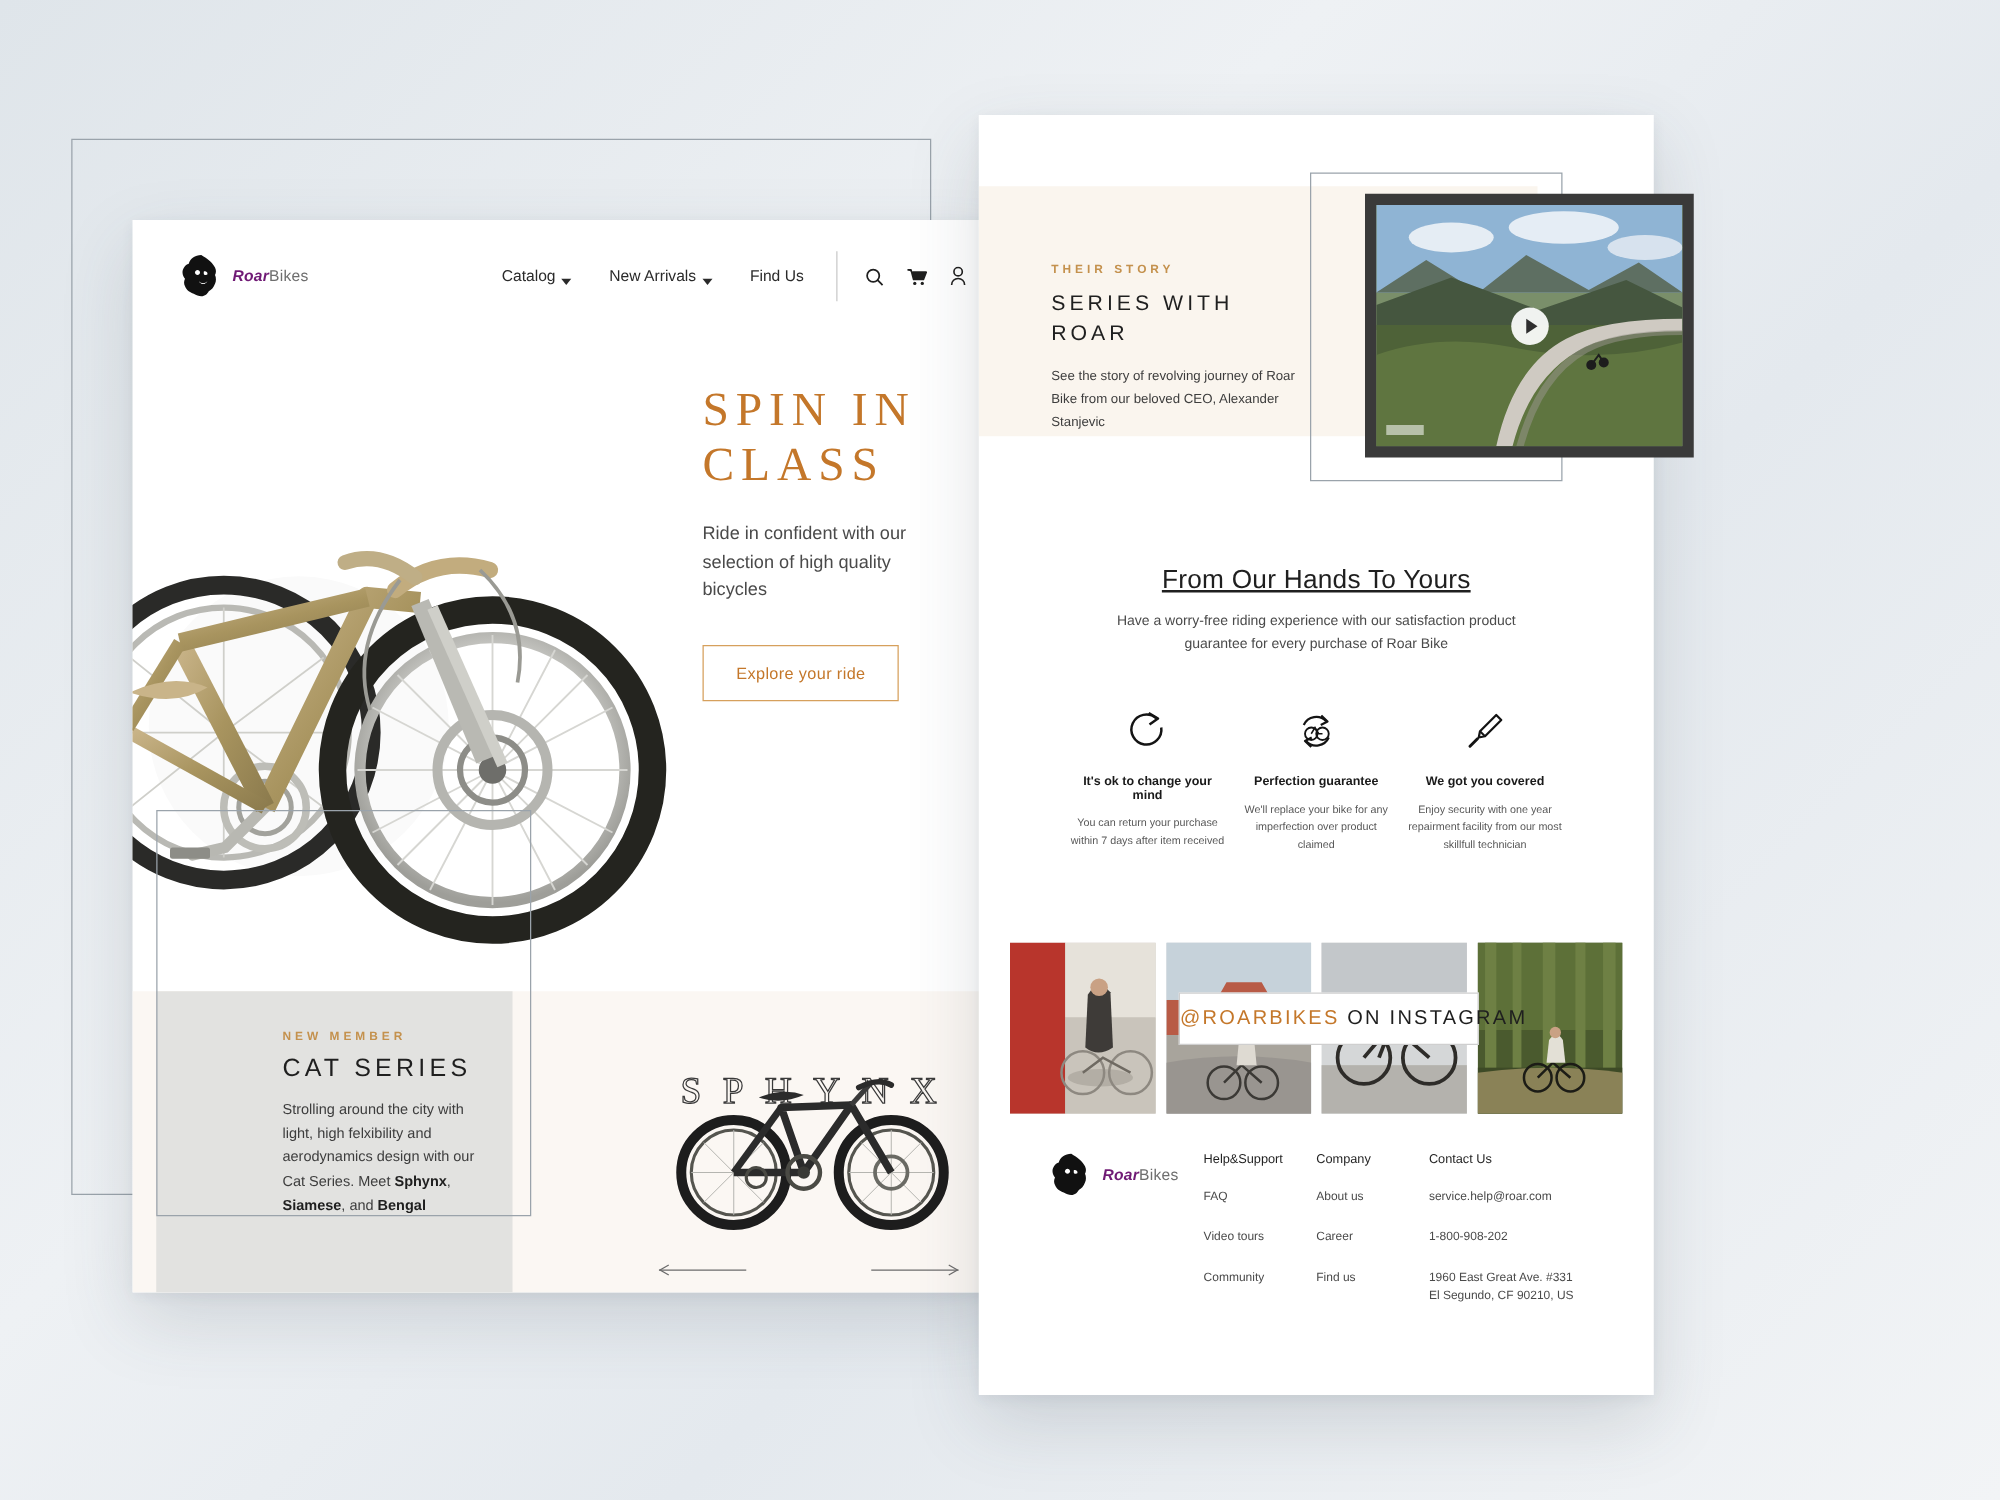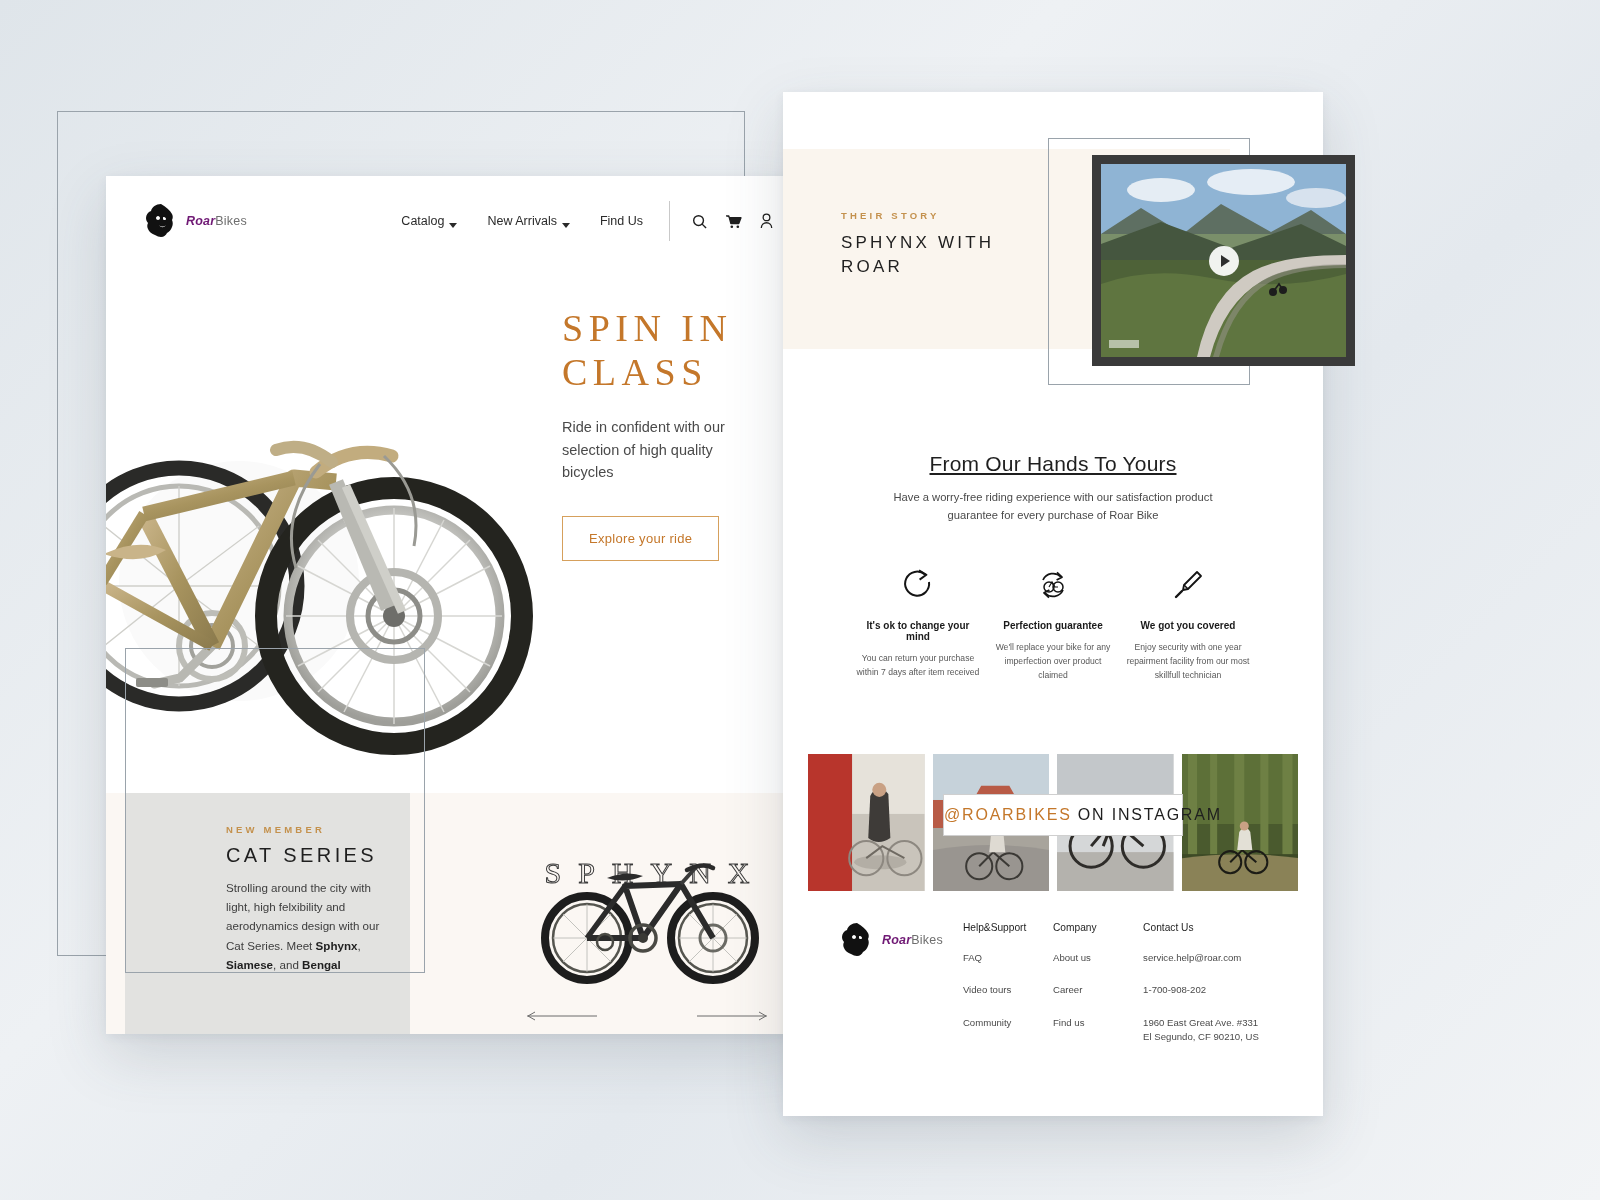--- a/index.html
+++ b/index.html
@@ -338,21 +338,22 @@
     </div>
   </div>
 
   <div class="outline-frame" id="frame-cat"></div>
 
   <div id="right-page">
 
     <div class="story"></div>
     <div class="story-copy">
       <div class="eyebrow">THEIR STORY</div>
-      <div class="story-title">SPHYNX WITH ROAR</div>
+      <div class="story-title">SERIES WITH ROAR</div>
+      <div class="story-body">See the story of revolving journey of Roar Bike from our beloved CEO, Alexander Stanjevic</div>
     </div>
 
     <div class="hands">
       <div class="hands-title">From Our Hands To Yours</div>
       <div class="hands-sub">Have a worry-free riding experience with our satisfaction product guarantee for every purchase of Roar Bike</div>
       <div class="features">
 
         <div class="feature">
           <div class="feature-icon">
             <svg width="34" height="34" viewBox="0 0 34 34">
@@ -487,21 +488,21 @@
         <div class="fc">
           <div class="fc-head">Company</div>
           <div class="fc-item">About us</div>
           <div class="fc-item">Career</div>
           <div class="fc-item">Find us</div>
         </div>
 
         <div class="fc wide">
           <div class="fc-head">Contact Us</div>
           <div class="fc-item">service.help@roar.com</div>
-          <div class="fc-item">1-700-908-202</div>
+          <div class="fc-item">1-800-908-202</div>
           <div class="fc-item">1960 East Great Ave. #331 El Segundo, CF 90210, US</div>
         </div>
       </div>
     </div>
 
   </div>
 
   <div class="outline-frame" id="frame-video"></div>
   <div class="video-card">
     <div class="video-photo">

